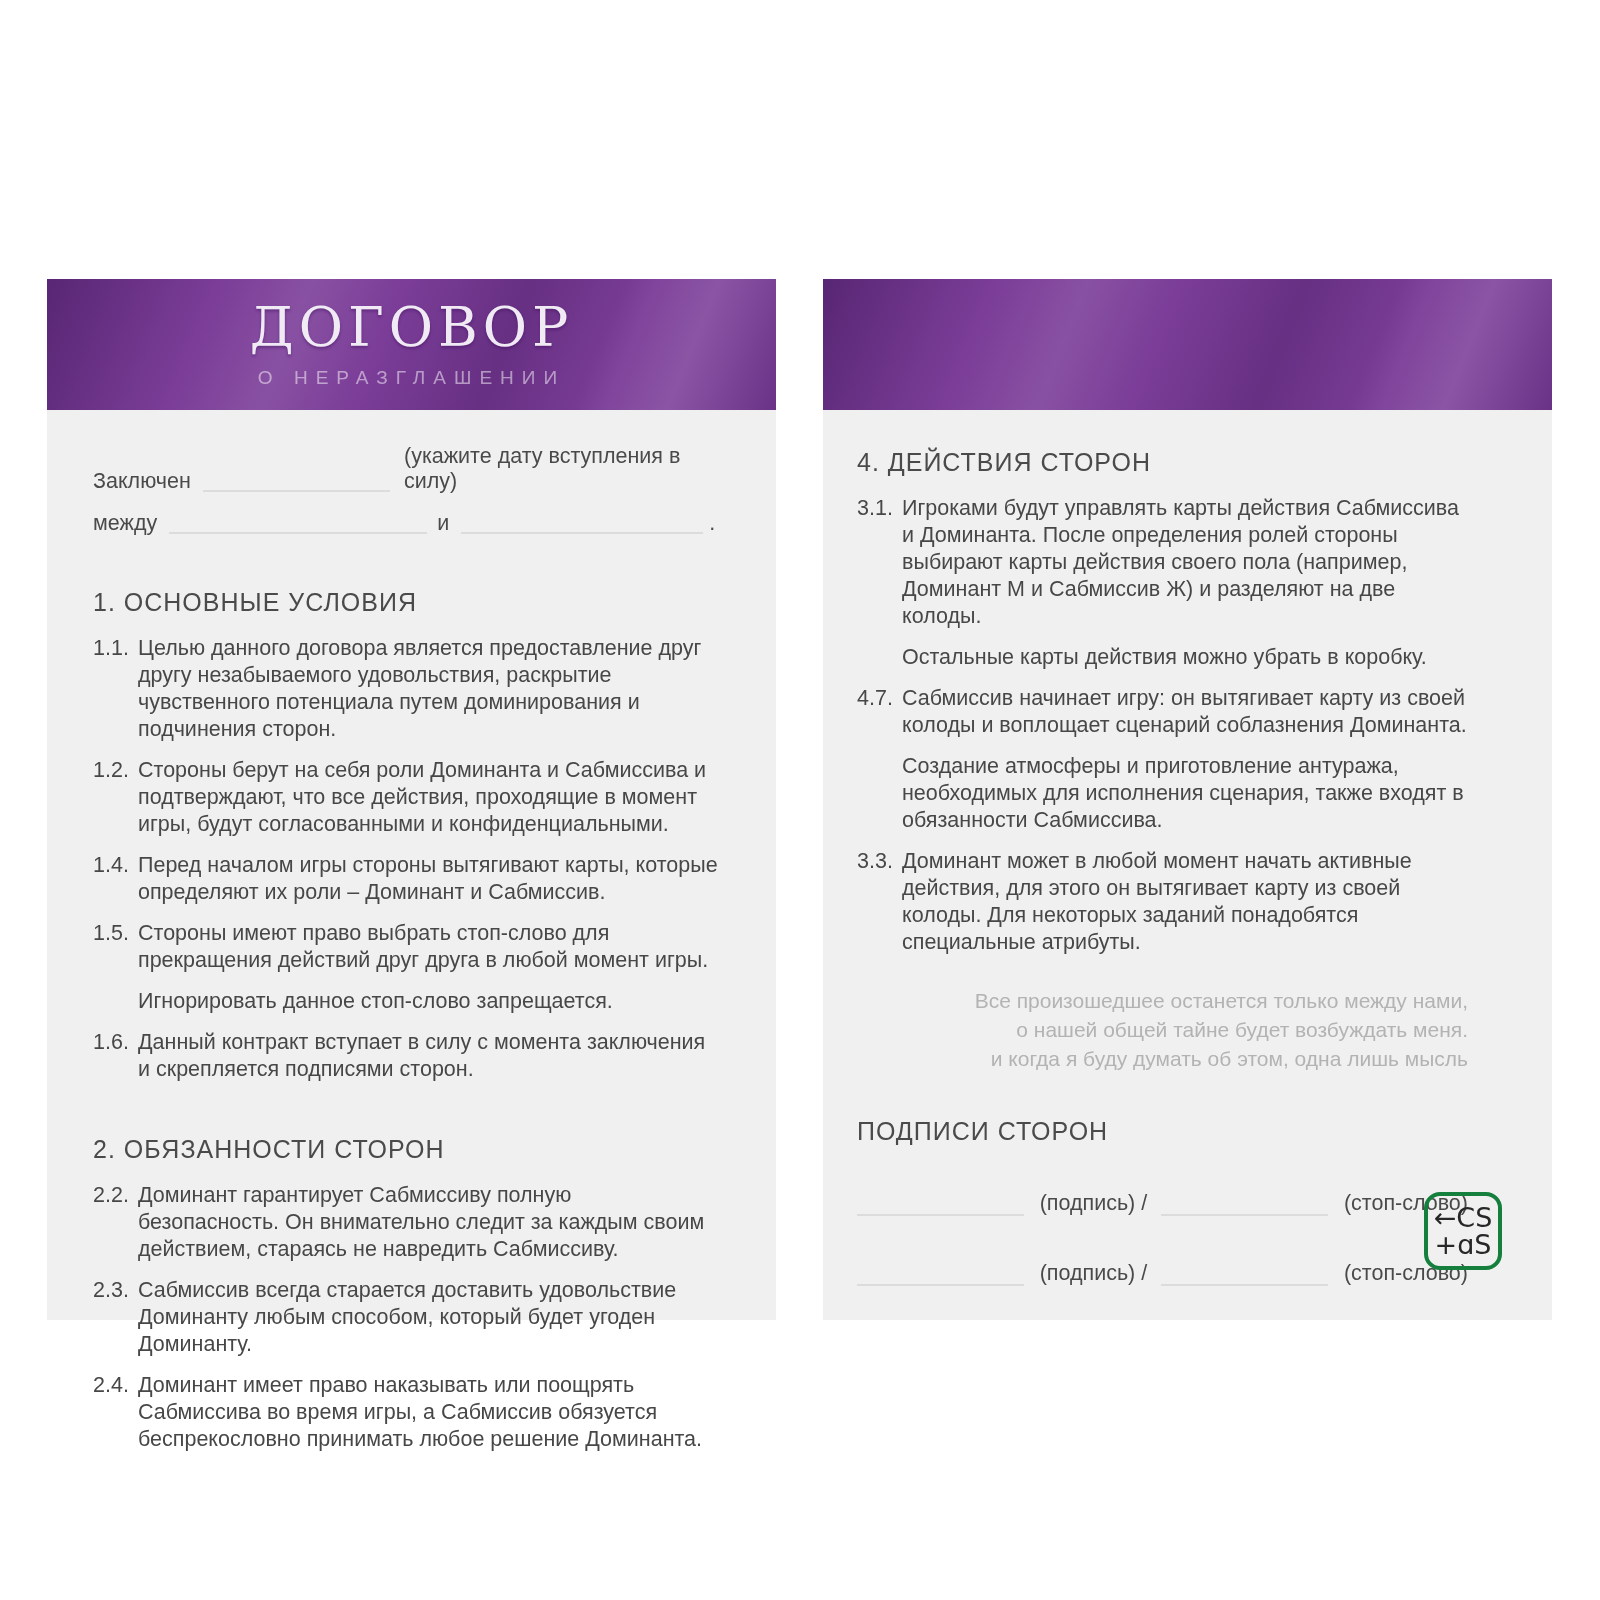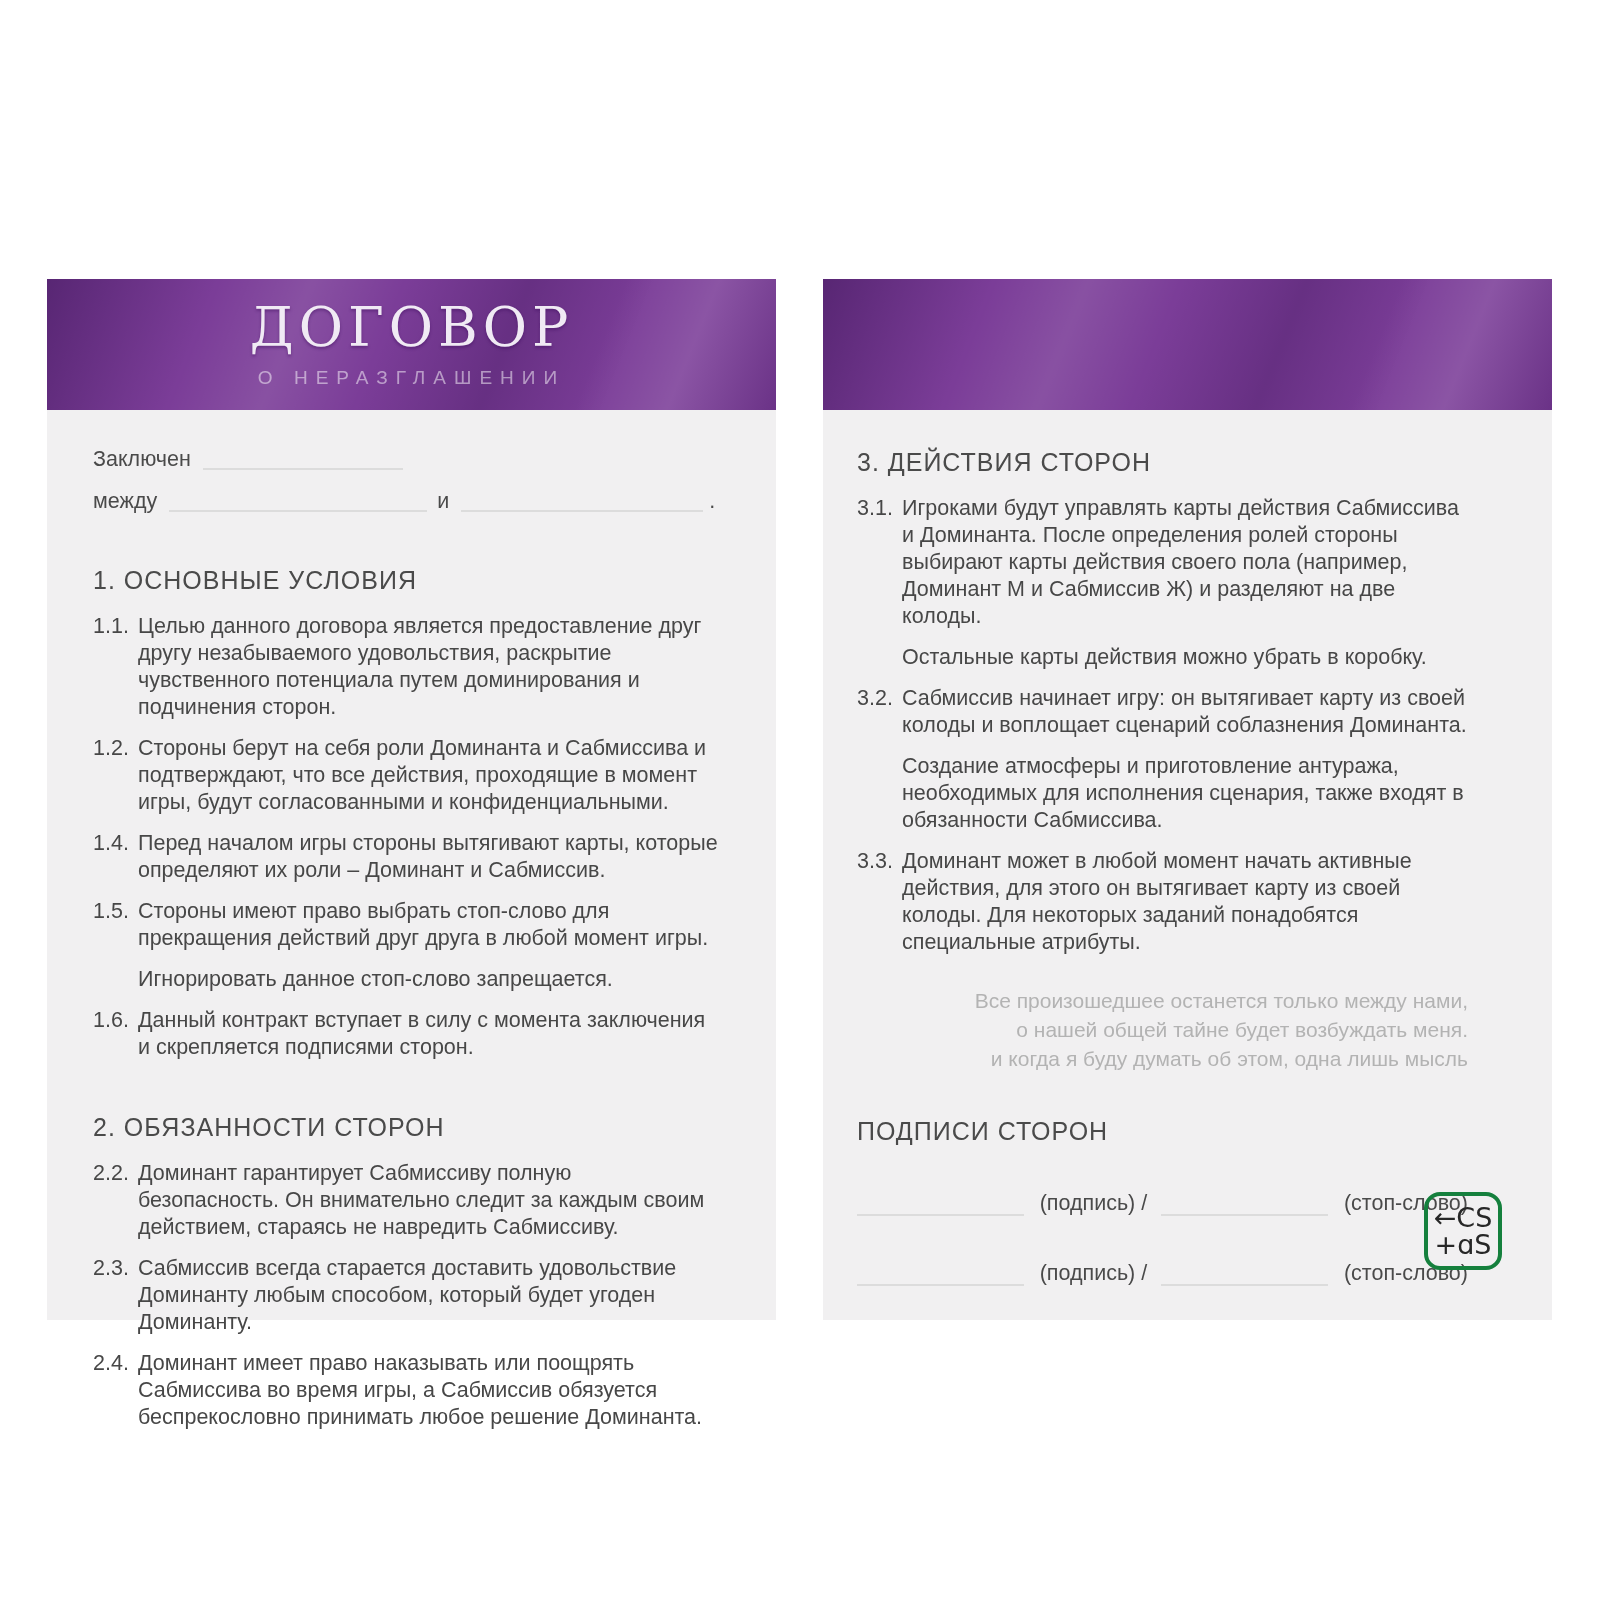--- a/index.html
+++ b/index.html
@@ -50,20 +50,21 @@
   <div class="page page-left">
     <div class="band">
       <div class="band-title">ДОГОВОР</div>
       <div class="band-subtitle">О НЕРАЗГЛАШЕНИИ</div>
     </div>
     <div class="body-left">
 
       <div class="intro-row">
         <span>Заключен</span>
         <span class="blank b1"></span>
+        <span>(укажите дату вступления в силу)</span>
       </div>
       <div class="intro-row">
         <span>между</span>
         <span class="blank b2"></span>
         <span>и</span>
         <span class="blank b3"></span>
         <span>.</span>
       </div>
 
       <div class="section">
@@ -111,31 +112,31 @@
       </div>
 
     </div>
   </div>
 
   <div class="page page-right">
     <div class="band"></div>
     <div class="body-right">
 
       <div class="section" style="margin-top:0;">
-        <div class="section-heading">3. ДЕЙСТВИЯ СТОРОН</div>
+        <div class="section-heading">4. ДЕЙСТВИЯ СТОРОН</div>
         <div class="item">
           <span class="num">3.1.</span>
           <span>Игроками будут управлять карты действия Сабмиссива и Доминанта. После определения ролей стороны выбирают карты действия своего пола (например, Доминант М и Сабмиссив Ж) и разделяют на две колоды.</span>
         </div>
         <div class="item">
           <span class="num"></span>
           <span>Остальные карты действия можно убрать в коробку.</span>
         </div>
         <div class="item">
-          <span class="num">3.2.</span>
+          <span class="num">4.7.</span>
           <span>Сабмиссив начинает игру: он вытягивает карту из своей колоды и воплощает сценарий соблазнения Доминанта.</span>
         </div>
         <div class="item">
           <span class="num"></span>
           <span>Создание атмосферы и приготовление антуража, необходимых для исполнения сценария, также входят в обязанности Сабмиссива.</span>
         </div>
         <div class="item">
           <span class="num">3.3.</span>
           <span>Доминант может в любой момент начать активные действия, для этого он вытягивает карту из своей колоды. Для некоторых заданий понадобятся специальные атрибуты.</span>
         </div>

